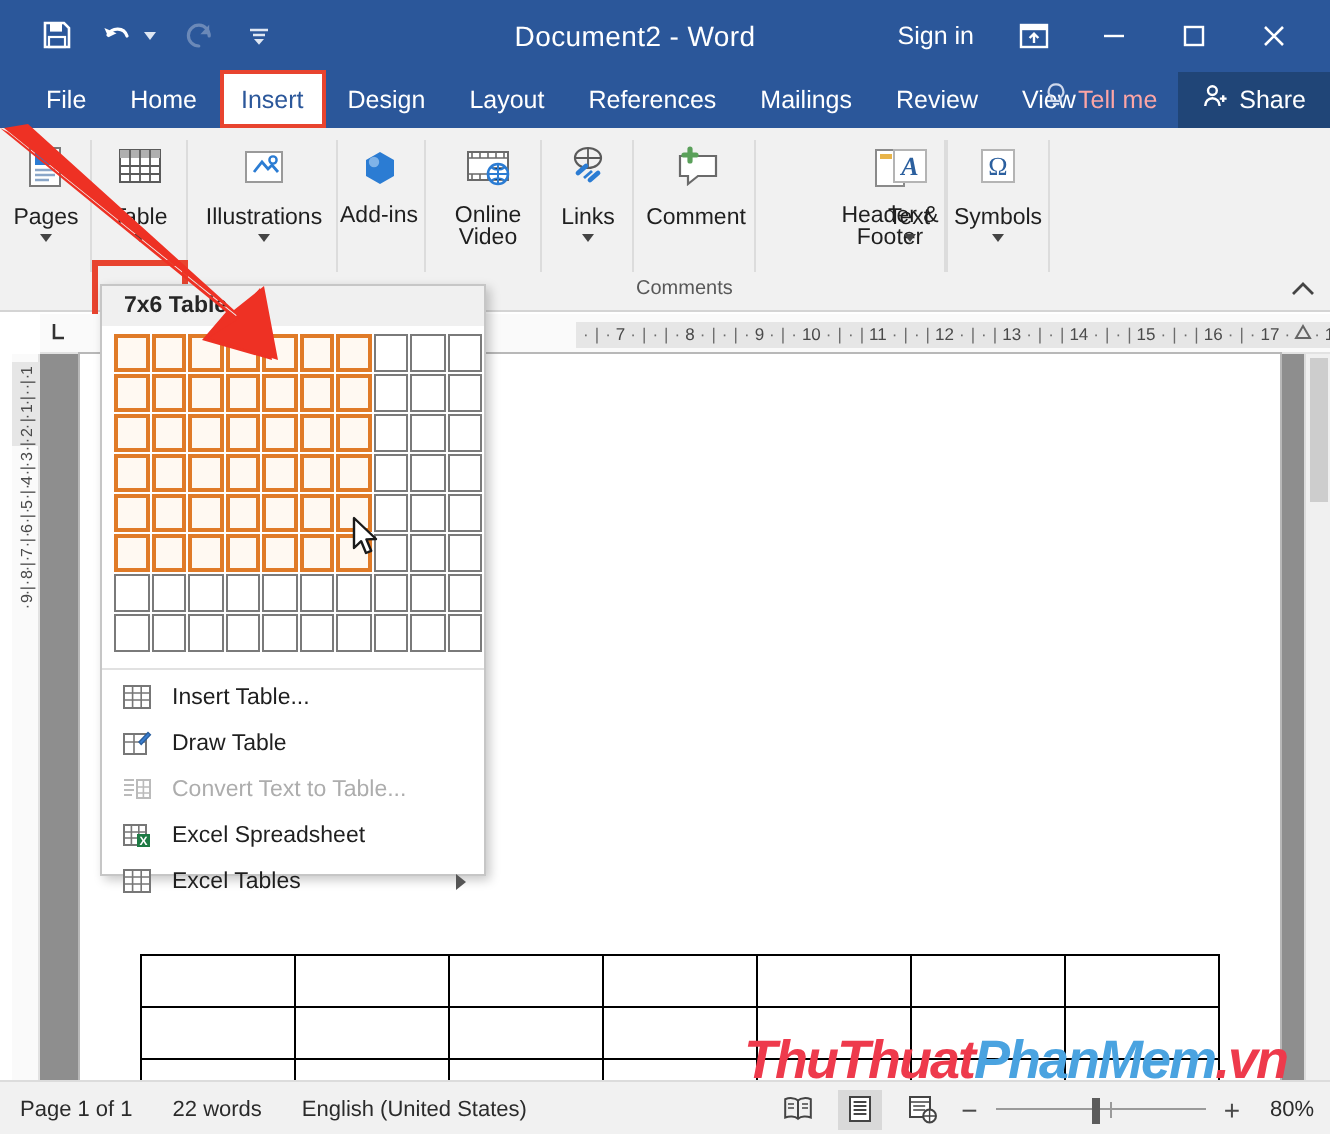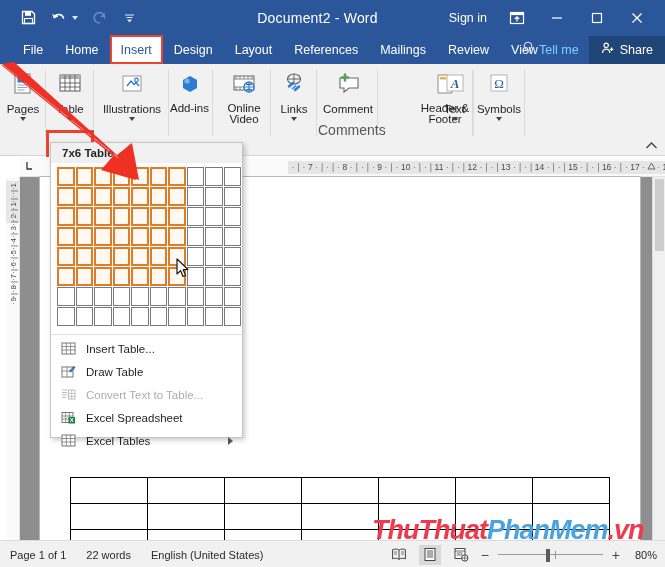--- a/index.html
+++ b/index.html
@@ -37,34 +37,34 @@
   .tab {
     font-size:12.5px; color:#ffffff; padding:0 11px; height:29px;
     display:flex; align-items:center; white-space:nowrap;
   }
   .tab.active {
     background:#ffffff; color:#2b579a;
     outline:2px solid #e8442f; outline-offset:-2px;
     position:relative; z-index:3;
   }
   .tabs-right { position:absolute; right:0; top:0; height:29px; display:flex; align-items:center; }
-  .tellme { font-size:12.5px; color:#7dd3fc; display:flex; align-items:center; gap:5px; padding:0 10px; }
+  .tellme { font-size:12.5px; color:#fca5a5; display:flex; align-items:center; gap:5px; padding:0 10px; }
   .share { font-size:12.5px; color:#ffffff; display:flex; align-items:center; gap:5px;
            padding:0 12px; height:28px; background:#204577; }
 
   
   .ribbon {
     position:absolute; left:0; top:64px; width:665px; height:92px;
     background:#f1f1f1; border-bottom:1px solid #d4d4d4;
   }
   .rgroup { position:absolute; top:0; height:92px; }
   .rgroup .sep { position:absolute; right:0; top:6px; width:1px; height:66px; background:#dcdcdc; }
   .glabel {
-    position:absolute; bottom:18px; left:0; width:100%; text-align:left;
-    font-size:14px; color:#585858;
+    position:absolute; bottom:6px; left:0; width:100%; text-align:left;
+    font-size:10px; color:#585858;
   }
   .rbtn {
     position:absolute; top:4px; width:100%;
     display:flex; flex-direction:column; align-items:center;
     font-size:11.5px; color:#1f1f1f; line-height:12px;
   }
   .rbtn .ibox { width:32px; height:32px; display:flex; align-items:center; justify-content:center; }
   .rbtn .lbl { margin-top:3px; text-align:center; }
   .dcaret-b { width:0;height:0;border-left:3.5px solid transparent;border-right:3.5px solid transparent;border-top:4px solid #444; margin:2px auto 0 auto;}
   .table-hl { position:absolute; left:46px; top:66px; width:48px; height:62px; border:3px solid #e8442f; }

